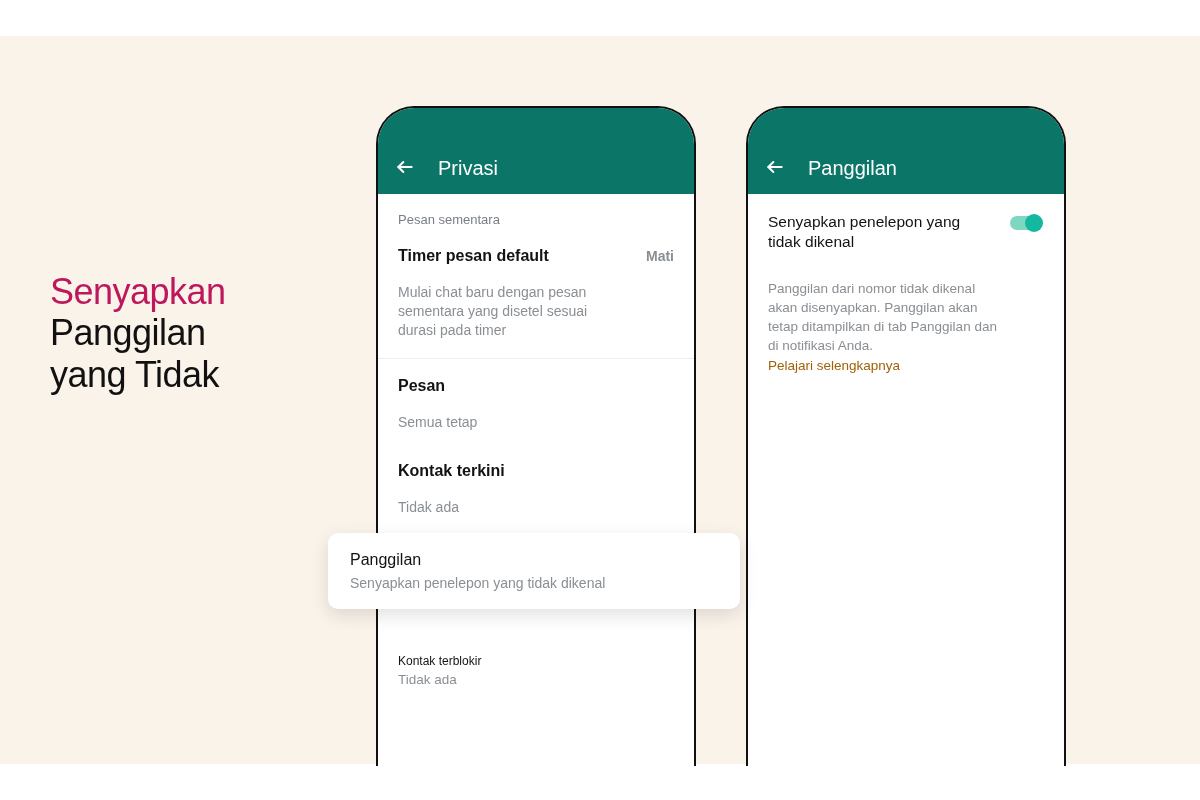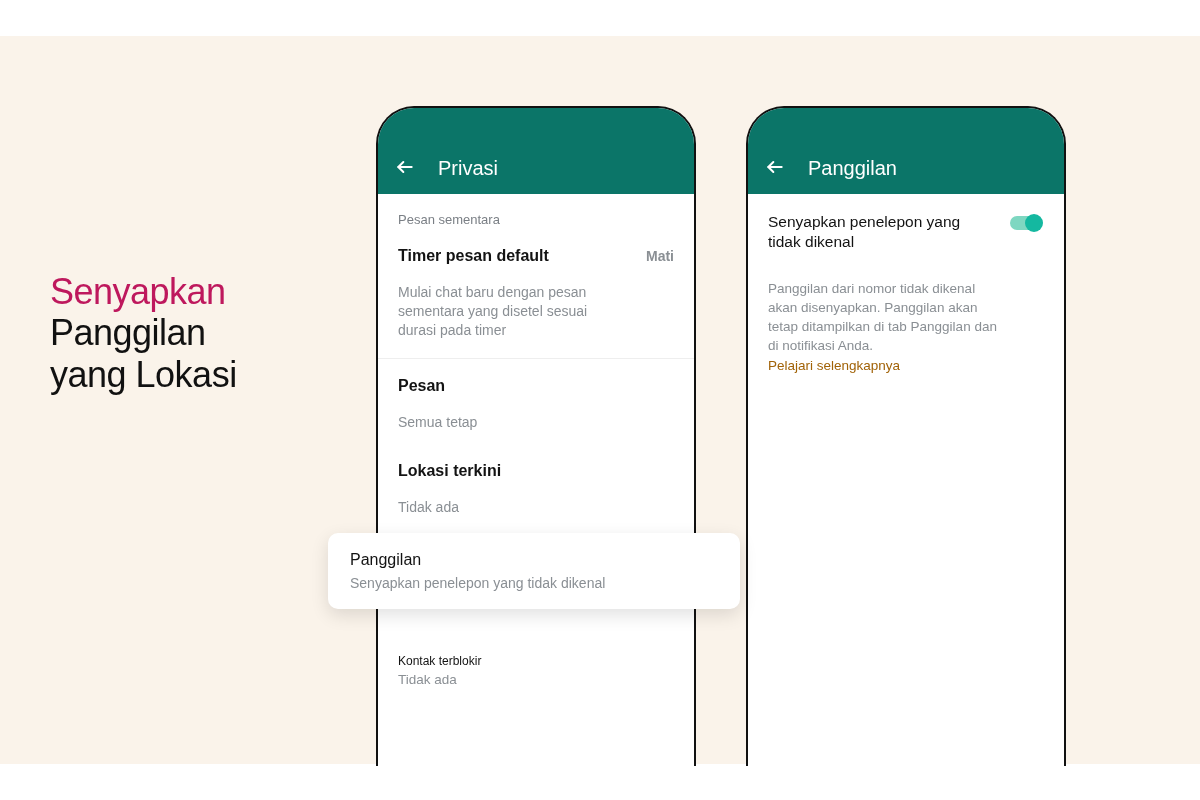--- a/index.html
+++ b/index.html
@@ -206,21 +206,21 @@
   }
 </style>
 </head>
 <body>
 
 <div class="canvas">
 
   <div class="headline">
     <div class="line1">Senyapkan</div>
     <div class="rest">Panggilan</div>
-    <div class="rest">yang Lokasi</div>
+    <div class="rest">yang Tidak</div>
   </div>
 
   <div class="phone phone-left">
     <div class="appbar">
       <div class="back">
         <svg width="20" height="20" viewBox="0 0 24 24" fill="none" stroke="#fff" stroke-width="2.4" stroke-linecap="round" stroke-linejoin="round">
             <line x1="20" y1="12" x2="4" y2="12"></line>
             <polyline points="10 18 4 12 10 6"></polyline>
           </svg>
       </div>
@@ -240,21 +240,21 @@
 
       <div class="row" style="padding-top:18px;">
         <div class="title">
             <span>Pesan</span>
           </div>
         <div class="sub">Semua tetap</div>
       </div>
 
       <div class="row" style="padding-top:16px;">
         <div class="title">
-            <span>Lokasi terkini</span>
+            <span>Kontak terkini</span>
           </div>
         <div class="sub">Tidak ada</div>
       </div>
 
       <div style="height:110px;"></div>
 
       <div class="row-bottom">
         <div class="title">Kontak terblokir</div>
         <div class="sub">Tidak ada</div>
       </div>

